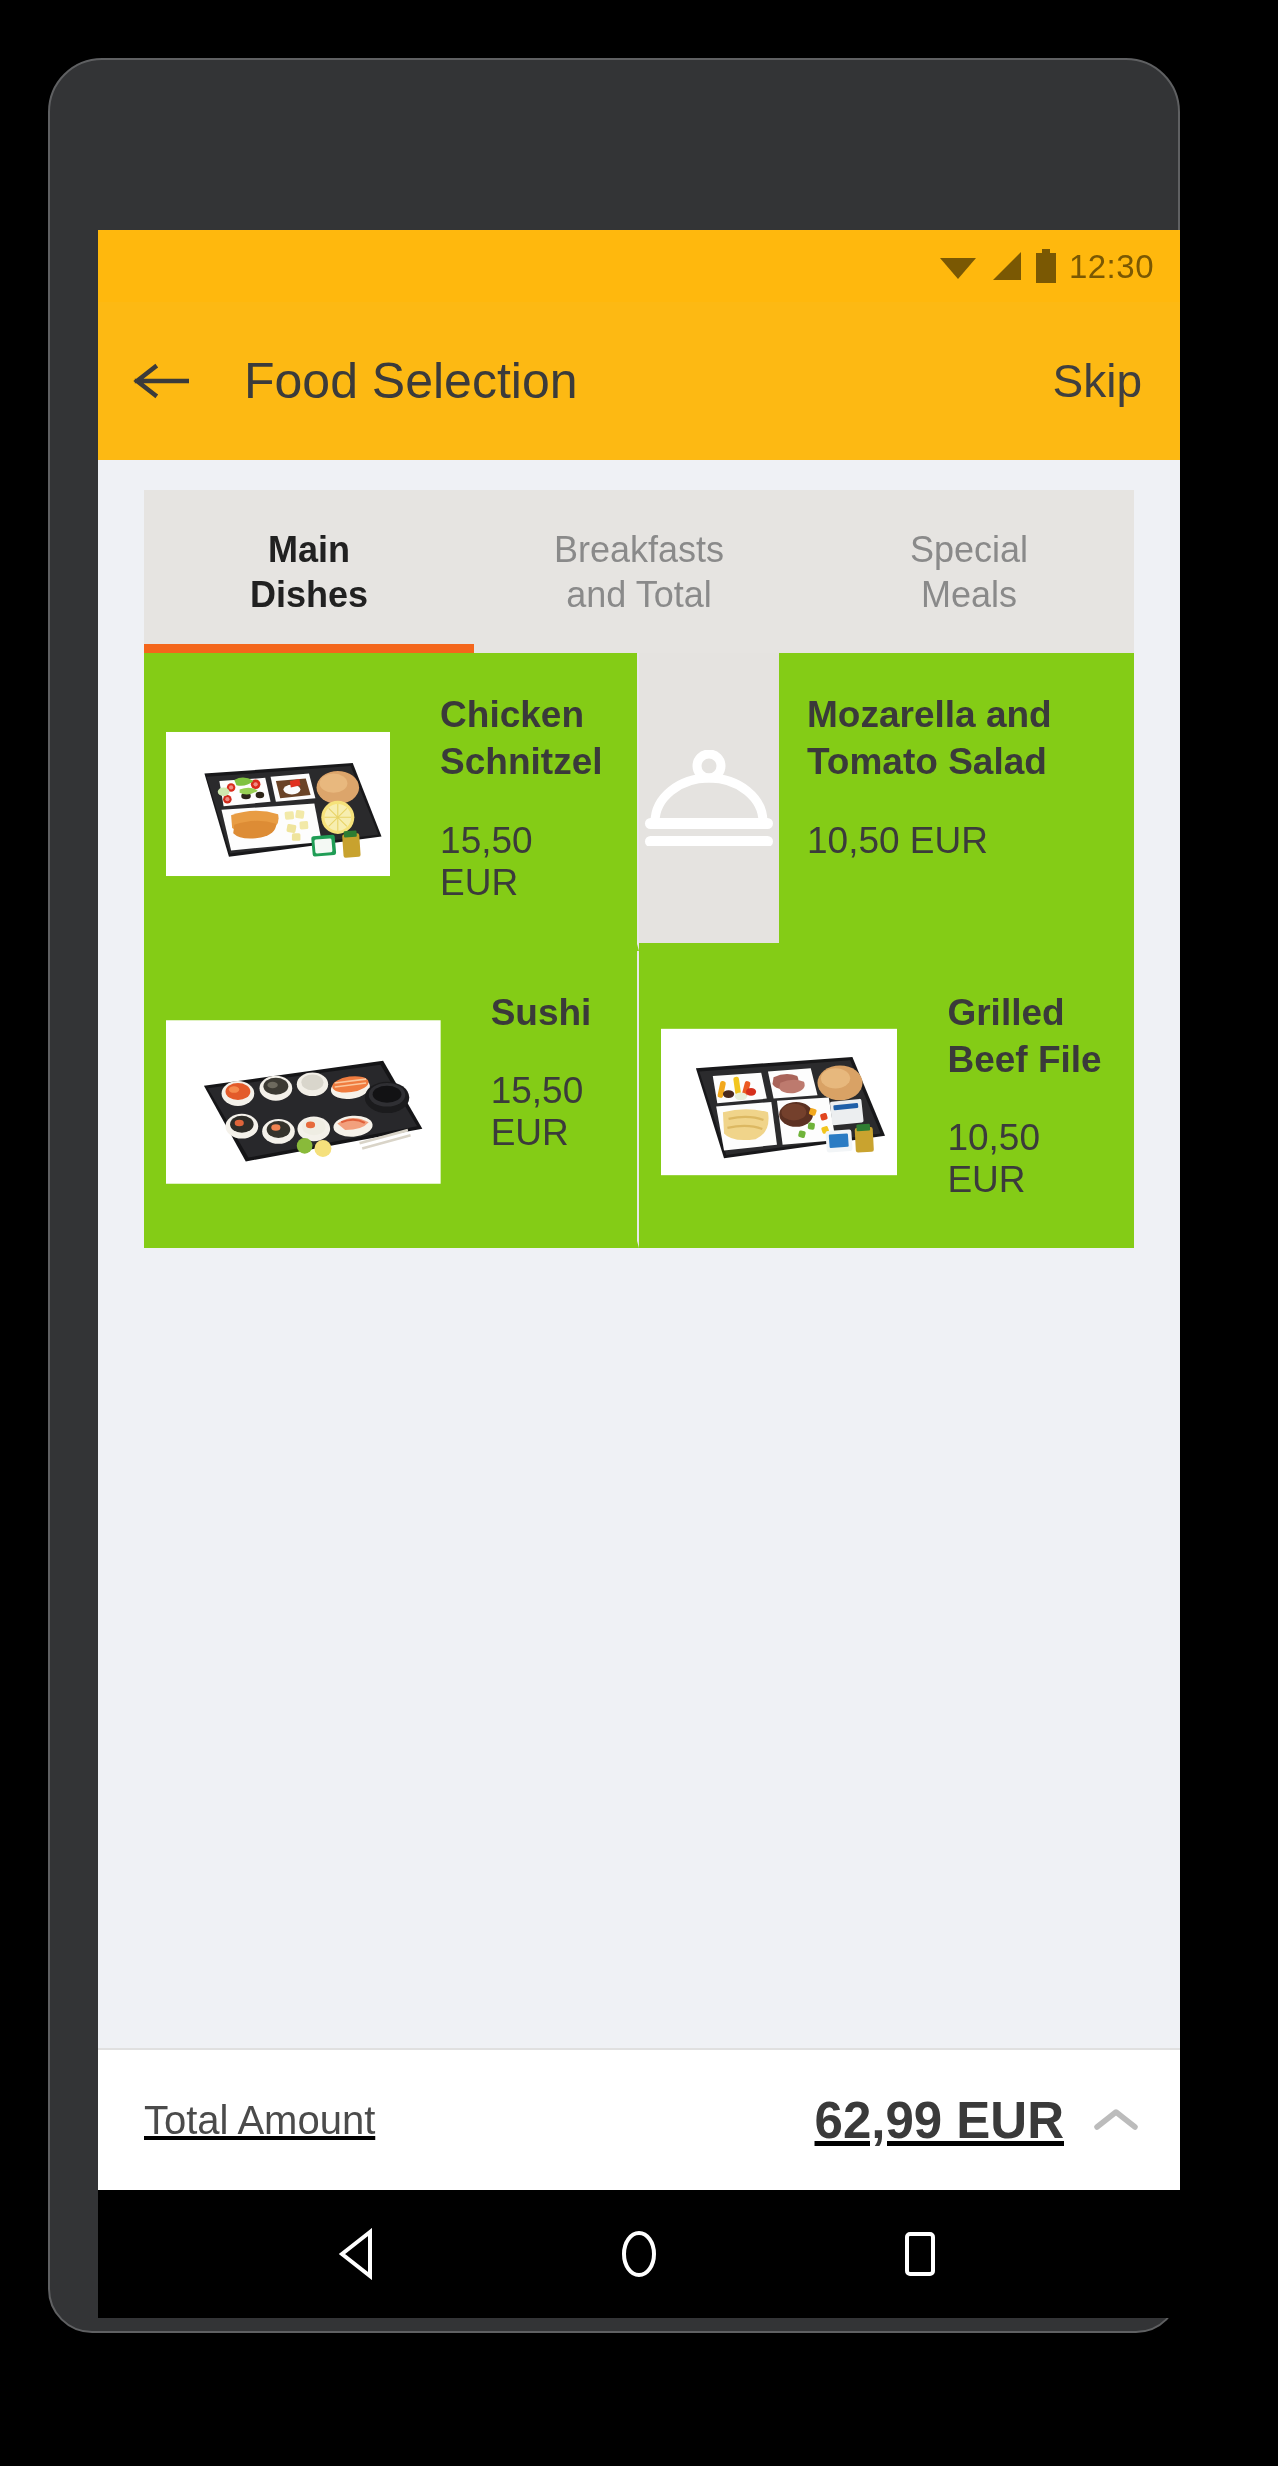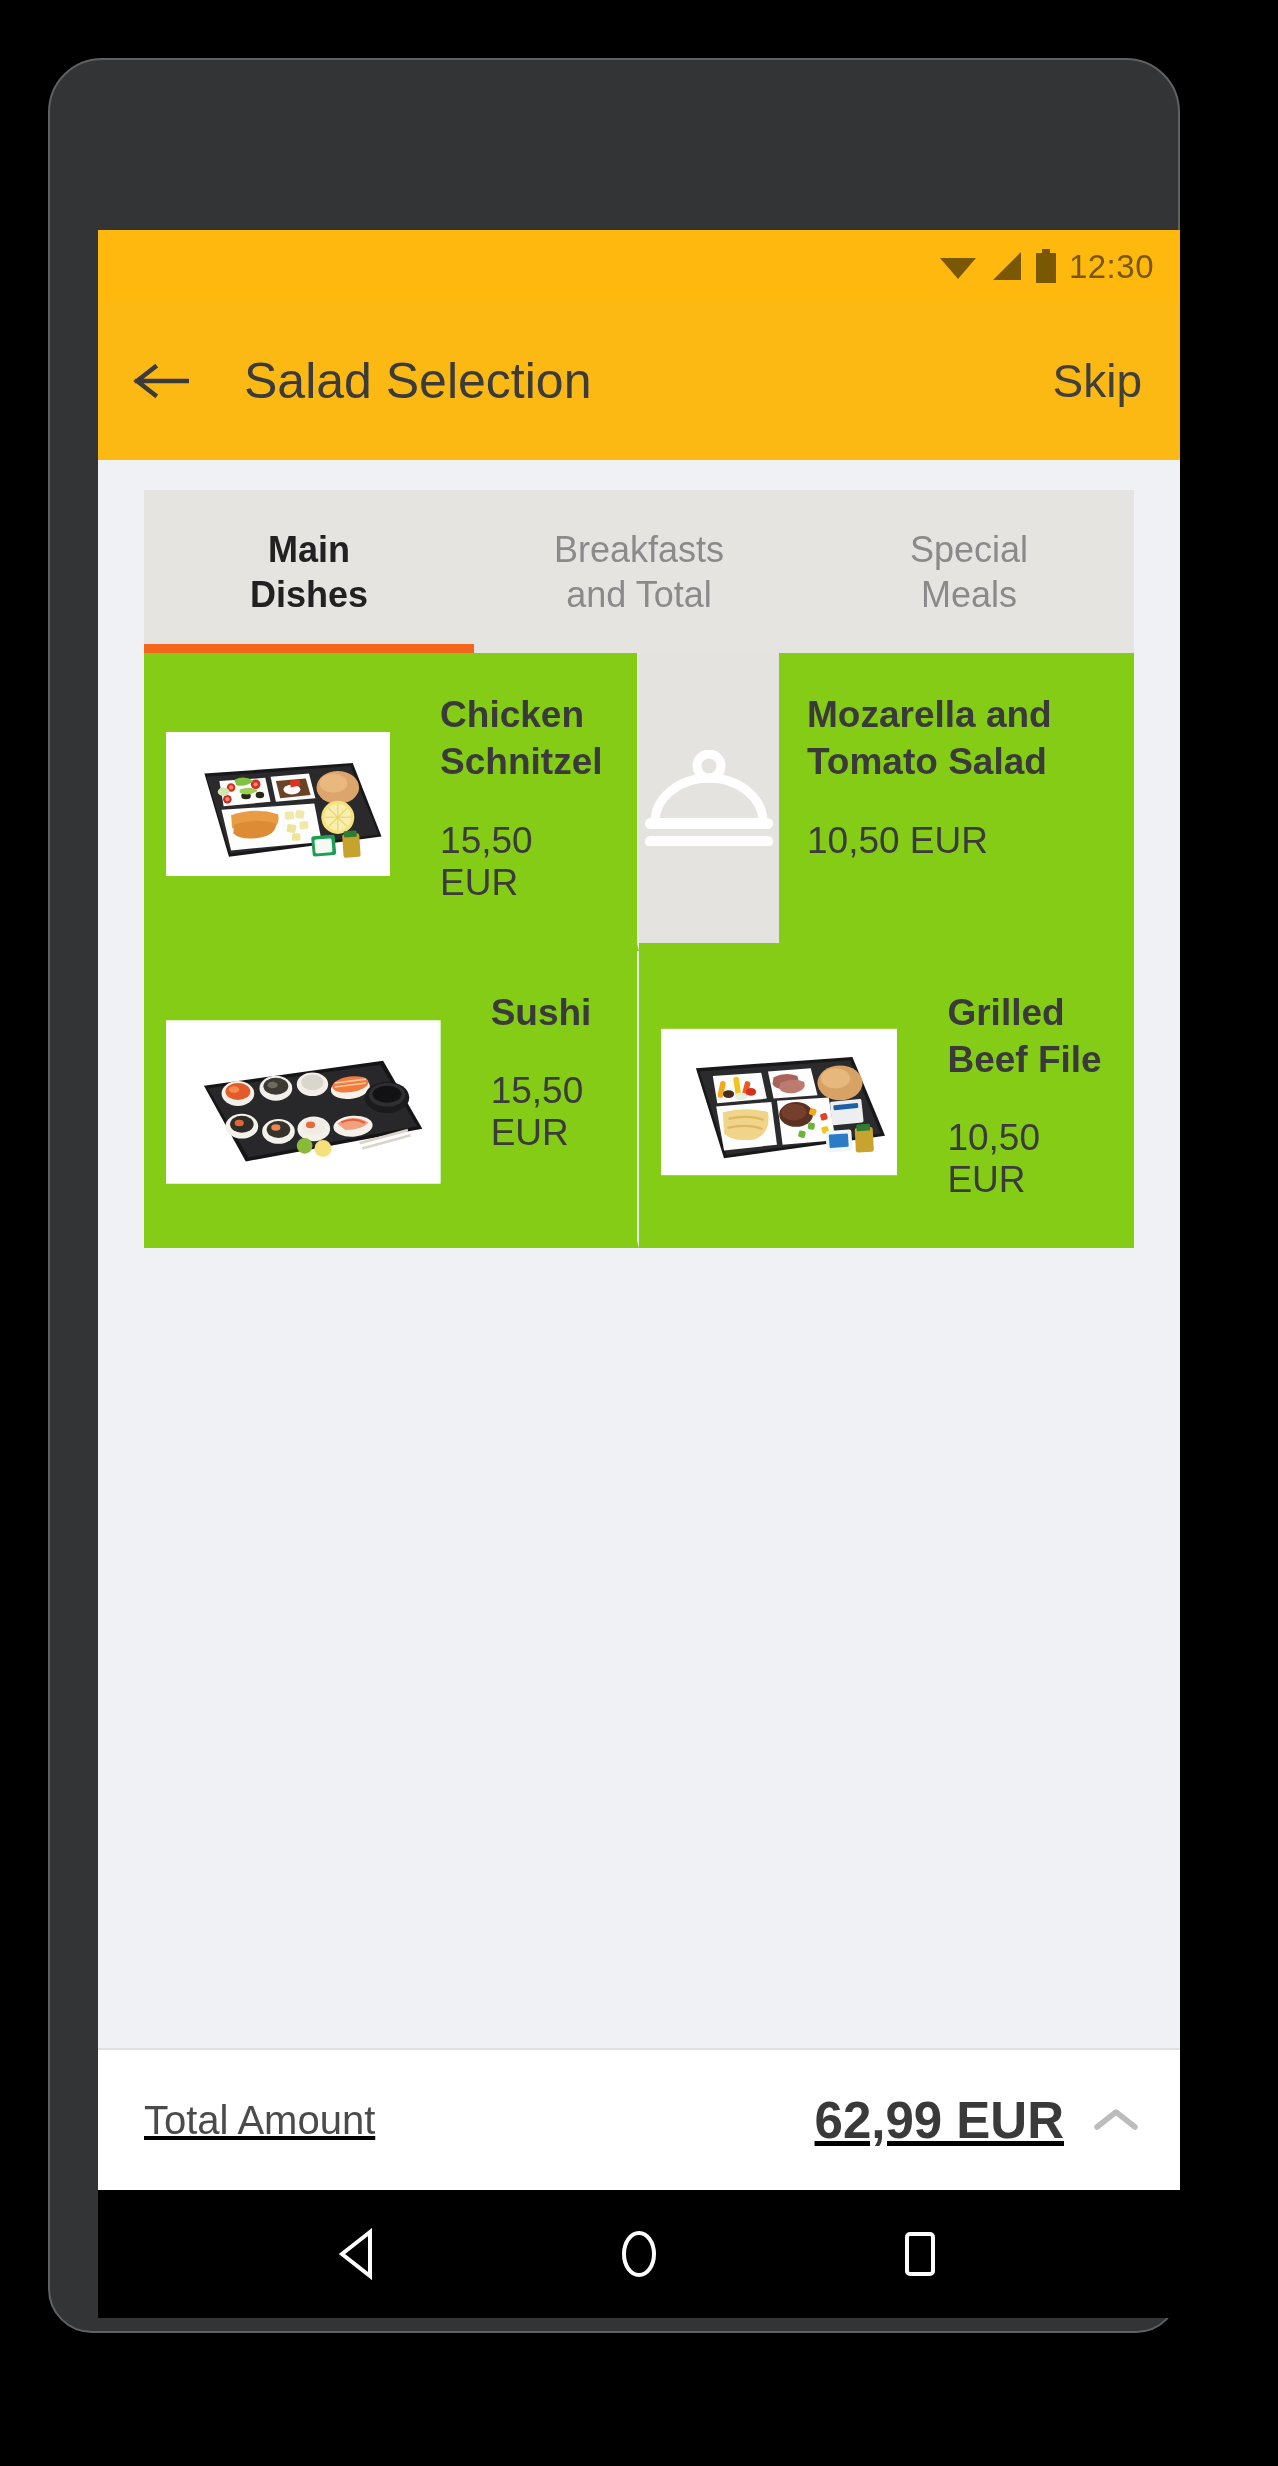--- a/index.html
+++ b/index.html
@@ -309,21 +309,21 @@
         <span class="status-clock">12:30</span>
       </div>
     </div>
 
     <div class="app-bar">
       <span class="back-arrow">
         <svg width="56" height="40" viewBox="0 0 56 40">
           <path d="M22 6 L4 20 L22 34 M4 20 L54 20" stroke="#3b3b3b" stroke-width="4.5" fill="none" stroke-linecap="square"></path>
         </svg>
       </span>
-      <span class="app-title">Salad Selection</span>
+      <span class="app-title">Food Selection</span>
       <span class="skip-button">Skip</span>
     </div>
 
     <div class="content">
 
       <div class="scroll-area">
 
         <div class="tab-bar">
           <div class="tab active">
             <span>Main</span>

